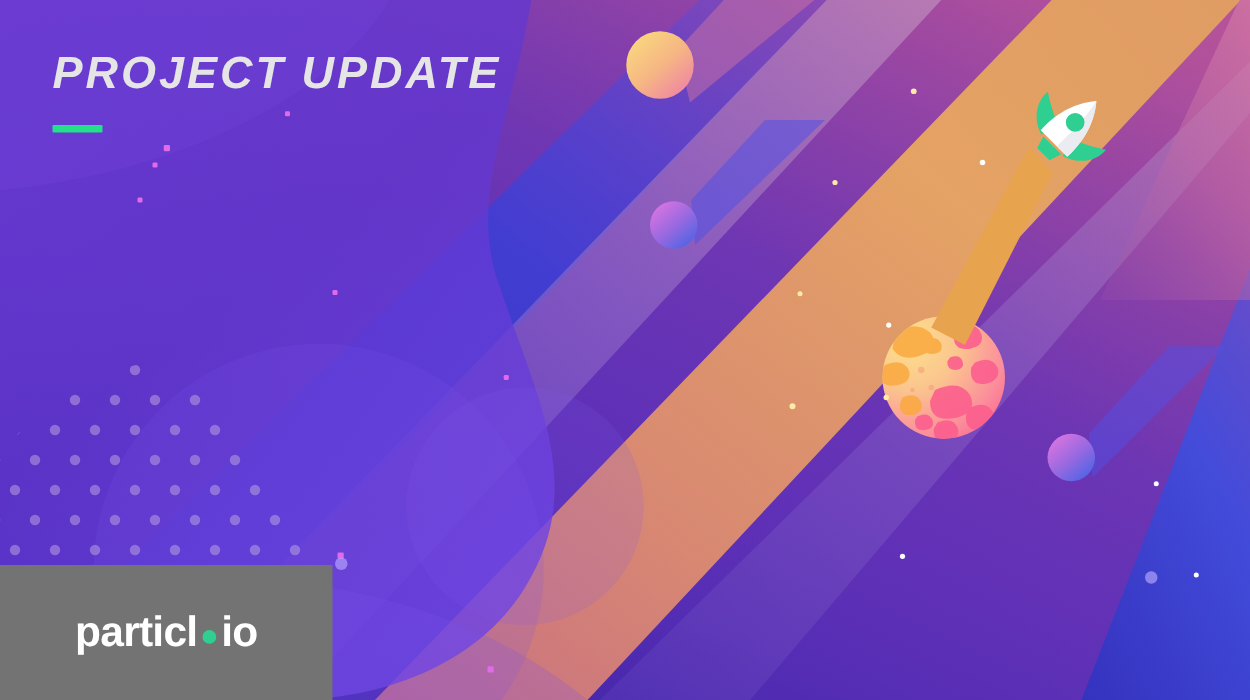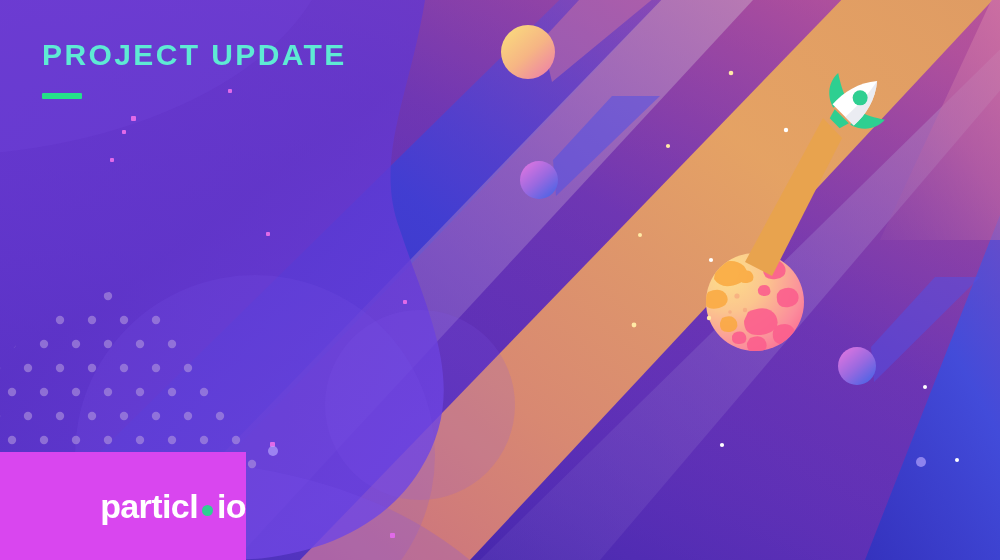--- a/index.html
+++ b/index.html
@@ -13,42 +13,43 @@
   }
   .layer{position:absolute;inset:0;}
   svg.layer{display:block;width:1000px;height:560px;}
 
   
   #headline-block{
     position:absolute;left:42px;top:38px;z-index:40;
   }
   #page-title{
     margin:0;
-    font-size:30px;
+    font-size:36px;
     font-weight:700;
     letter-spacing:2.4px;
-    color:#5eead4;
+    color:#e5e5e5;
     line-height:1.1;
     text-transform:uppercase;
     white-space:nowrap;
+    font-style:italic;
   }
   #title-rule{
     margin-top:22px;
     width:40px;height:6px;
     background:#24e08a;
     border-radius:1px;
   }
 
   
   #logo-plate{
     position:absolute;left:0;top:452px;
-    width:246px;height:108px;
-    background:#d946ef;
+    width:266px;height:108px;
+    background:#737373;
     z-index:50;
-    display:flex;align-items:center;justify-content:flex-end;
+    display:flex;align-items:center;justify-content:center;
   }
   #logo-wordmark{
     font-size:34px;
     font-weight:700;
     letter-spacing:-0.6px;
     color:#ffffff;
     display:flex;align-items:baseline;
     white-space:nowrap;
   }
   #logo-wordmark .seg{display:inline-block;}

